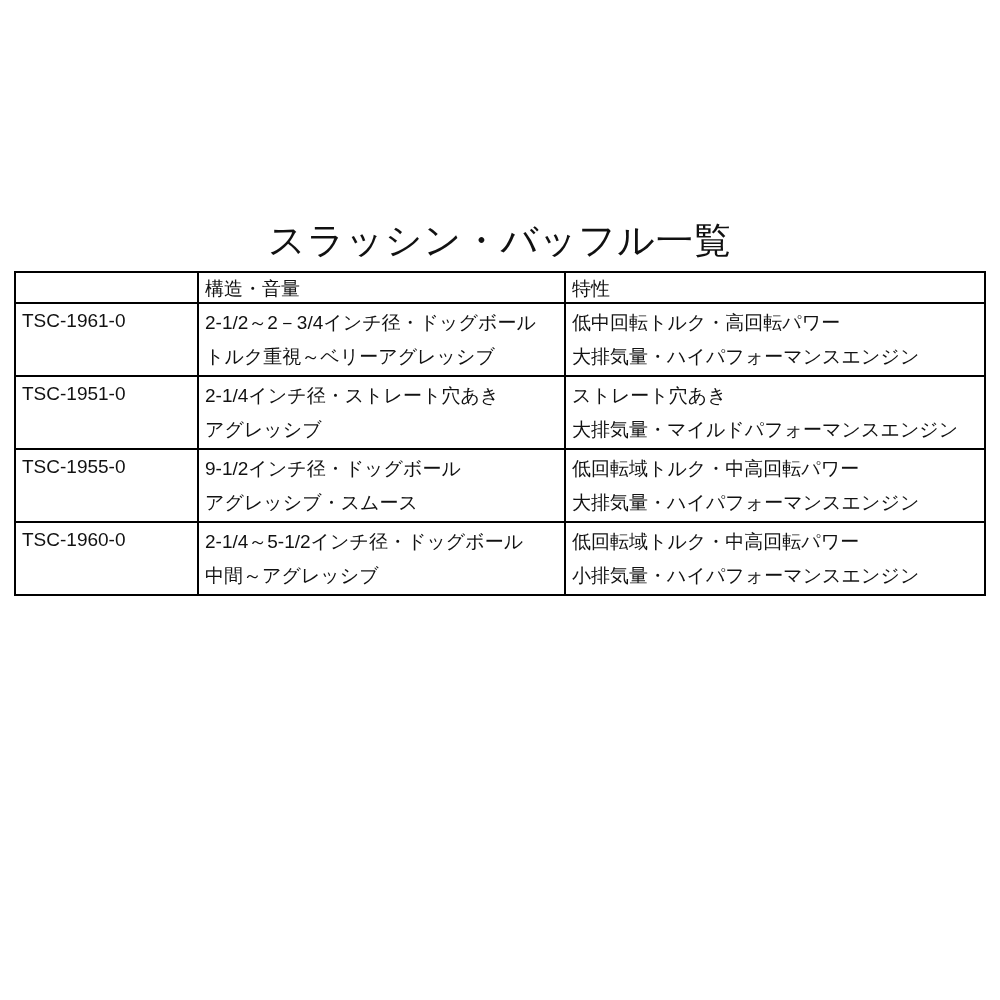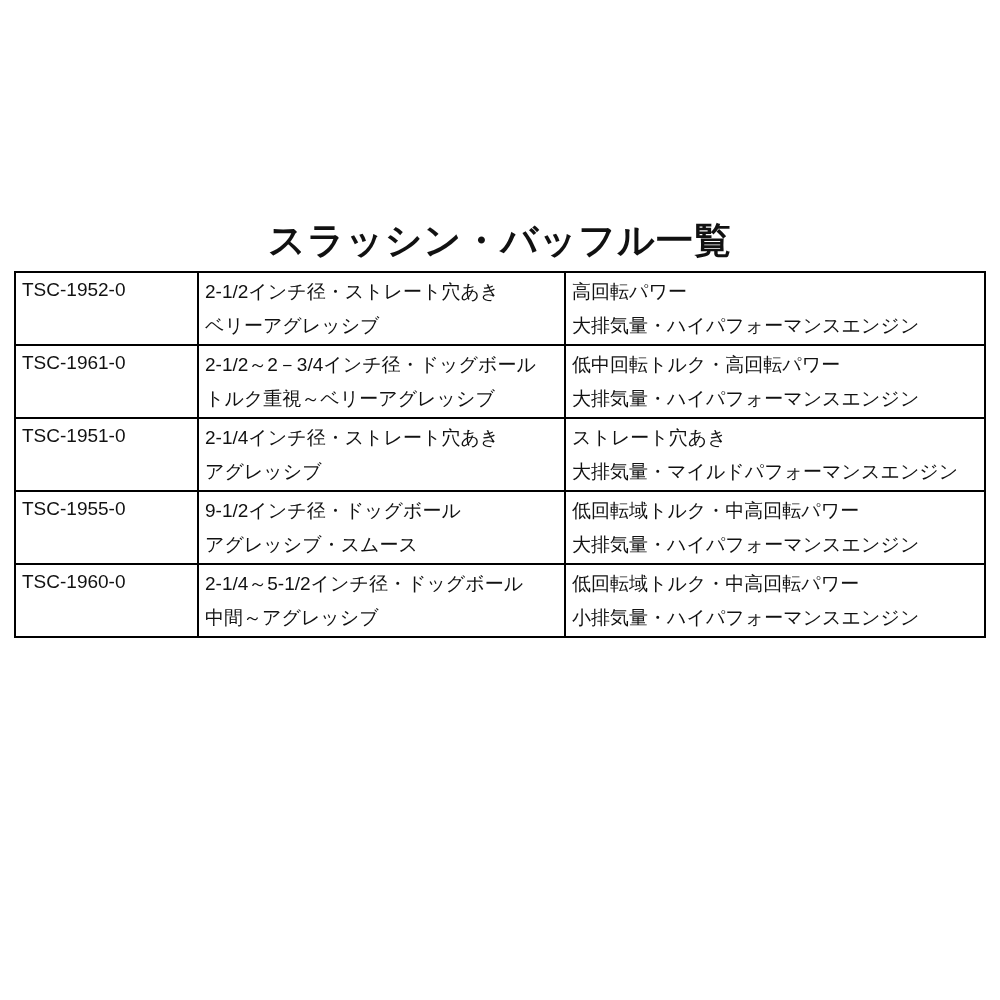--- a/index.html
+++ b/index.html
@@ -14,21 +14,21 @@
     font-family: "Liberation Sans", "DejaVu Sans", sans-serif;
     color: #111111;
   }
   .page-title {
     position: absolute;
     top: 191px;
     left: 0;
     width: 1000px;
     text-align: center;
     font-size: 37px;
-    font-weight: 700;
+    font-weight: 400;
     letter-spacing: 1px;
     color: #111111;
     white-space: nowrap;
   }
   table.baffle-table {
     position: absolute;
     top: 271px;
     left: 14px;
     width: 970px;
     border-collapse: collapse;
@@ -71,34 +71,26 @@
 
 <h1 class="page-title">スラッシン・バッフル一覧</h1>
 
 <table class="baffle-table">
   <colgroup>
     <col class="c1">
       <col class="c2">
       <col class="c3">
   </colgroup>
   <tbody>
+    <tr class="header-row">
+      <th></th>
+      <th>構造・音量</th>
+      <th>特性</th>
+    </tr>
 
-    <tr class="data-row">
-      <td class="model-cell">
-        <div class="cell-line">TSC-1952-0</div>
-      </td>
-      <td>
-        <div class="cell-line">2-1/2インチ径・ストレート穴あき</div>
-        <div class="cell-line">ベリーアグレッシブ</div>
-      </td>
-      <td>
-        <div class="cell-line">高回転パワー</div>
-        <div class="cell-line">大排気量・ハイパフォーマンスエンジン</div>
-      </td>
-    </tr>
 
     <tr class="data-row">
       <td class="model-cell">
         <div class="cell-line">TSC-1961-0</div>
       </td>
       <td>
         <div class="cell-line">2-1/2～2－3/4インチ径・ドッグボール</div>
         <div class="cell-line">トルク重視～ベリーアグレッシブ</div>
       </td>
       <td>

